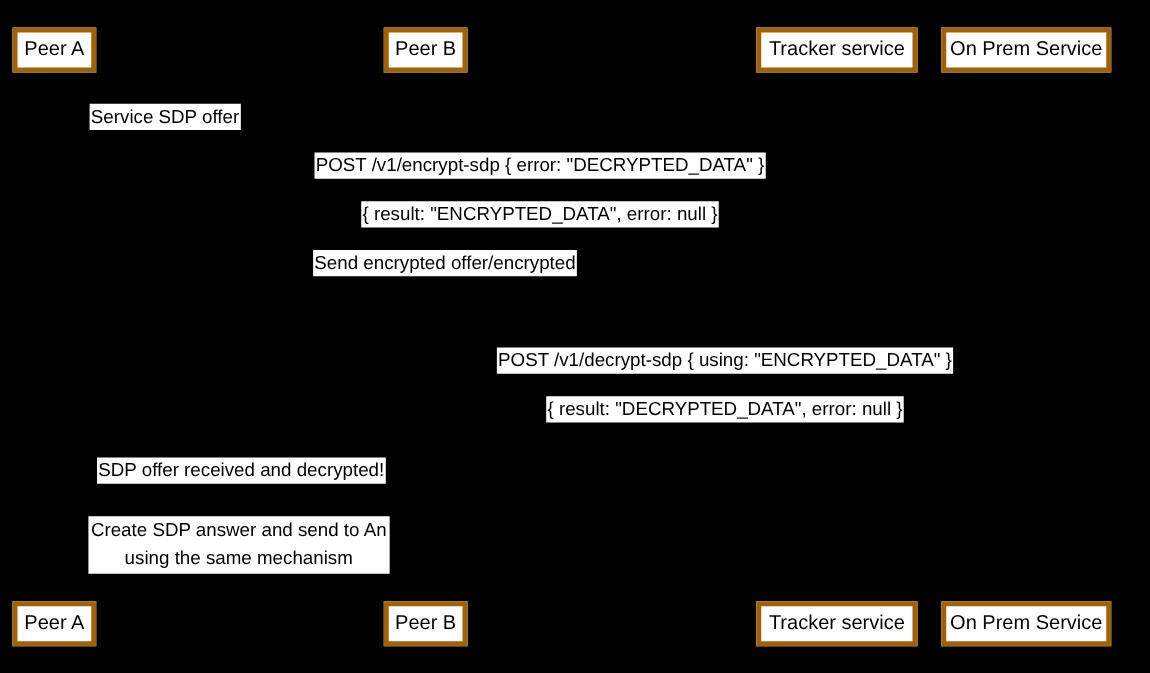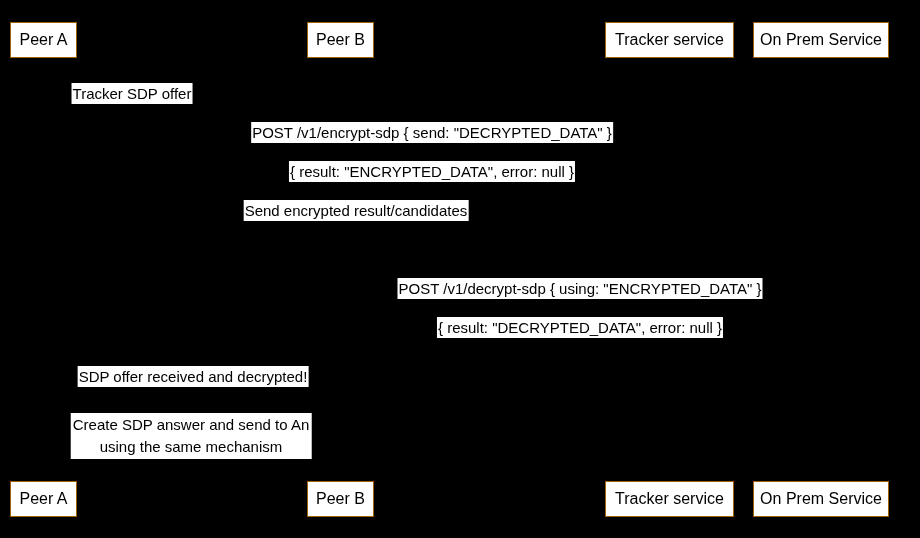--- a/index.html
+++ b/index.html
@@ -21,21 +21,21 @@
     width: 1px;
     top: 58px;
     height: 423px;
     background: #000000;
   }
   
   .actor-box {
     position: absolute;
     height: 36px;
     background: #ffffff;
-    border: 1px solid #a16207;
+    border: 4px solid #a16207;
     box-sizing: border-box;
     display: flex;
     align-items: center;
     justify-content: center;
     color: #000000;
     font-size: 16px;
     line-height: 1;
     white-space: nowrap;
   }
   
@@ -118,27 +118,27 @@
 
   <div class="msg-line dashed" style="left:340px; top:312px; width:481px;"></div>
   <div class="msg-arrowhead left" style="left:340px; top:307px;"></div>
 
   <div class="msg-line" style="left:43px; top:361px; width:297px;"></div>
   <div class="msg-arrowhead left" style="left:43px; top:356px;"></div>
 
   <div class="msg-line" style="left:43px; top:455px; width:297px;"></div>
   <div class="msg-arrowhead right" style="left:331px; top:450px;"></div>
 
-  <div class="msg-label" style="left:132px; top:83px;">Tracker SDP offer</div>
+  <div class="msg-label" style="left:132px; top:83px;">Service SDP offer</div>
 
-  <div class="msg-label" style="left:432px; top:122px;">POST /v1/encrypt-sdp { send: "DECRYPTED_DATA" }</div>
+  <div class="msg-label" style="left:432px; top:122px;">POST /v1/encrypt-sdp { error: "DECRYPTED_DATA" }</div>
 
   <div class="msg-label" style="left:432px; top:161px;">{ result: "ENCRYPTED_DATA", error: null }</div>
 
-  <div class="msg-label" style="left:356px; top:200px;">Send encrypted result/candidates</div>
+  <div class="msg-label" style="left:356px; top:200px;">Send encrypted offer/encrypted</div>
 
 
   <div class="msg-label" style="left:580px; top:278px;">POST /v1/decrypt-sdp { using: "ENCRYPTED_DATA" }</div>
 
   <div class="msg-label" style="left:580px; top:317px;">{ result: "DECRYPTED_DATA", error: null }</div>
 
   <div class="msg-label" style="left:193px; top:366px;">SDP offer received and decrypted!</div>
 
   <div class="msg-label two-line" style="left:191px; top:413px;">Create SDP answer and send to An
 using the same mechanism</div>

